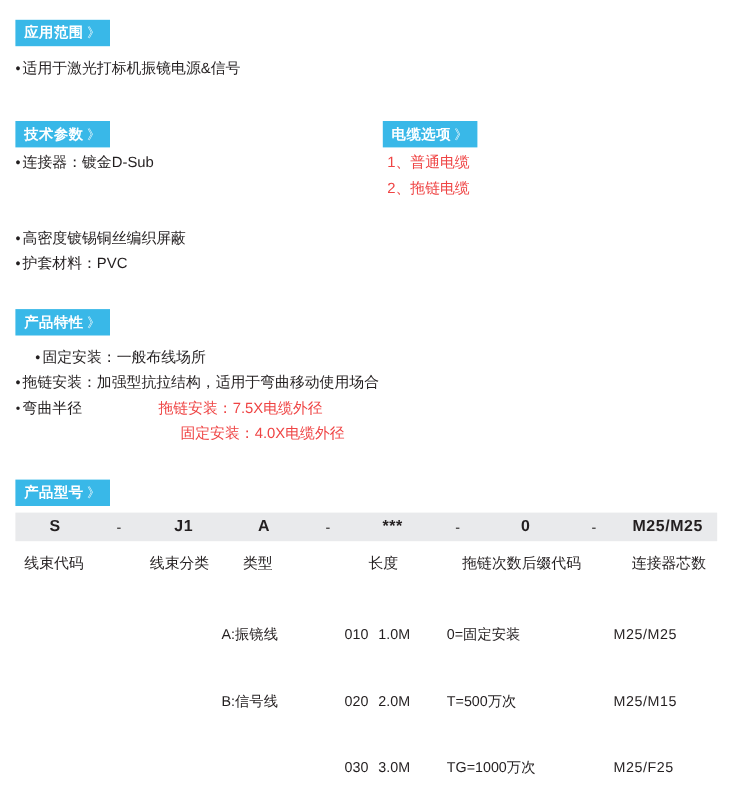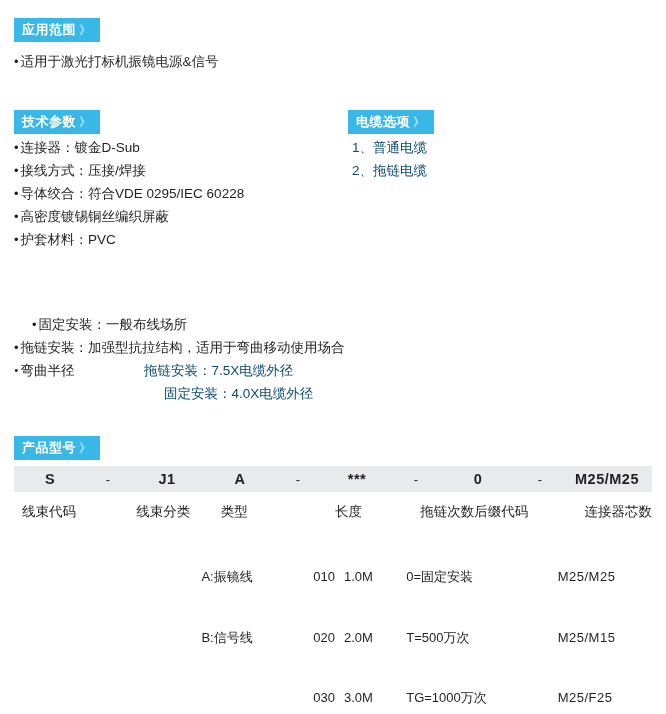--- a/index.html
+++ b/index.html
@@ -54,21 +54,21 @@
   .line .dot {
     color: #231f20;
     font-size: 13px;
     margin-right: 2px;
   }
   .plain {
     position: absolute;
     font-size: 13.5px;
     line-height: 1.5;
     white-space: nowrap;
-    color: #0c4a6e;
+    color: #ef4444;
   }
 
   
   .model-table {
     position: absolute;
     left: 14px;
     top: 466px;
     width: 638px;
   }
   .code-row {
@@ -137,39 +137,36 @@
   <div class="line" style="left:14px; top:52px;">
     <span class="dot">•</span><span>适用于激光打标机振镜电源&amp;信号</span>
   </div>
 
   <div class="badge-wrap" style="left:14px; top:110px;">
     <span class="badge"><span>技术参数</span><span class="chev">》</span></span>
   </div>
   <div class="line" style="left:14px; top:138px;">
     <span class="dot">•</span><span>连接器：镀金D-Sub</span>
   </div>
-  <div class="line" style="left:14px; top:161px;">
-    <span class="dot">•</span><span>接线方式：压接/焊接</span>
-  </div>
-  <div class="line" style="left:14px; top:184px;">
-    <span class="dot">•</span><span>导体绞合：符合VDE 0295/IEC 60228</span>
-  </div>
   <div class="line" style="left:14px; top:207px;">
     <span class="dot">•</span><span>高密度镀锡铜丝编织屏蔽</span>
   </div>
   <div class="line" style="left:14px; top:230px;">
     <span class="dot">•</span><span>护套材料：PVC</span>
   </div>
 
   <div class="badge-wrap" style="left:348px; top:110px;">
     <span class="badge"><span>电缆选项</span><span class="chev">》</span></span>
   </div>
   <div class="plain" style="left:352px; top:138px;">1、普通电缆</div>
   <div class="plain" style="left:352px; top:161px;text-align:right;">2、拖链电缆</div>
 
+  <div class="badge-wrap" style="left:14px; top:281px;">
+    <span class="badge"><span>产品特性</span><span class="chev">》</span></span>
+  </div>
   <div class="line" style="left:32px; top:315px;">
     <span class="dot">•</span><span>固定安装：一般布线场所</span>
   </div>
   <div class="line" style="left:14px; top:338px;">
     <span class="dot">•</span><span>拖链安装：加强型抗拉结构，适用于弯曲移动使用场合</span>
   </div>
   <div class="line" style="left:14px; top:361px;font-family:Liberation Serif, serif;">
     <span class="dot">•</span><span>弯曲半径</span>
   </div>
   <div class="plain" style="left:144px; top:361px;">拖链安装：7.5X电缆外径</div>
@@ -197,21 +194,21 @@
     <div class="hdr-row">
       <div class="hdr-cell" style="width:72px;">线束代码</div>
       <div style="width:44px;"></div>
       <div class="hdr-cell" style="width:74px;">线束分类</div>
       <div class="hdr-cell" style="width:72px;">类型</div>
       <div style="width:44px;"></div>
       <div class="hdr-cell" style="width:74px;">长度</div>
       <div style="width:12px;"></div>
       <div class="hdr-cell" style="width:160px;">拖链次数后缀代码</div>
       <div style="width:0px;"></div>
-      <div class="hdr-cell" style="width:90px; margin-left:12px;text-align:right;">连接器芯数</div>
+      <div class="hdr-cell" style="width:90px; margin-left:12px;">连接器芯数</div>
     </div>
 
     <div class="body-row">
       <div style="width:72px;"></div>
       <div style="width:44px;"></div>
       <div style="width:74px;"></div>
 
       <div class="body-cell center" style="width:72px;">
         <div>A:振镜线</div>
         <div>B:信号线</div>

